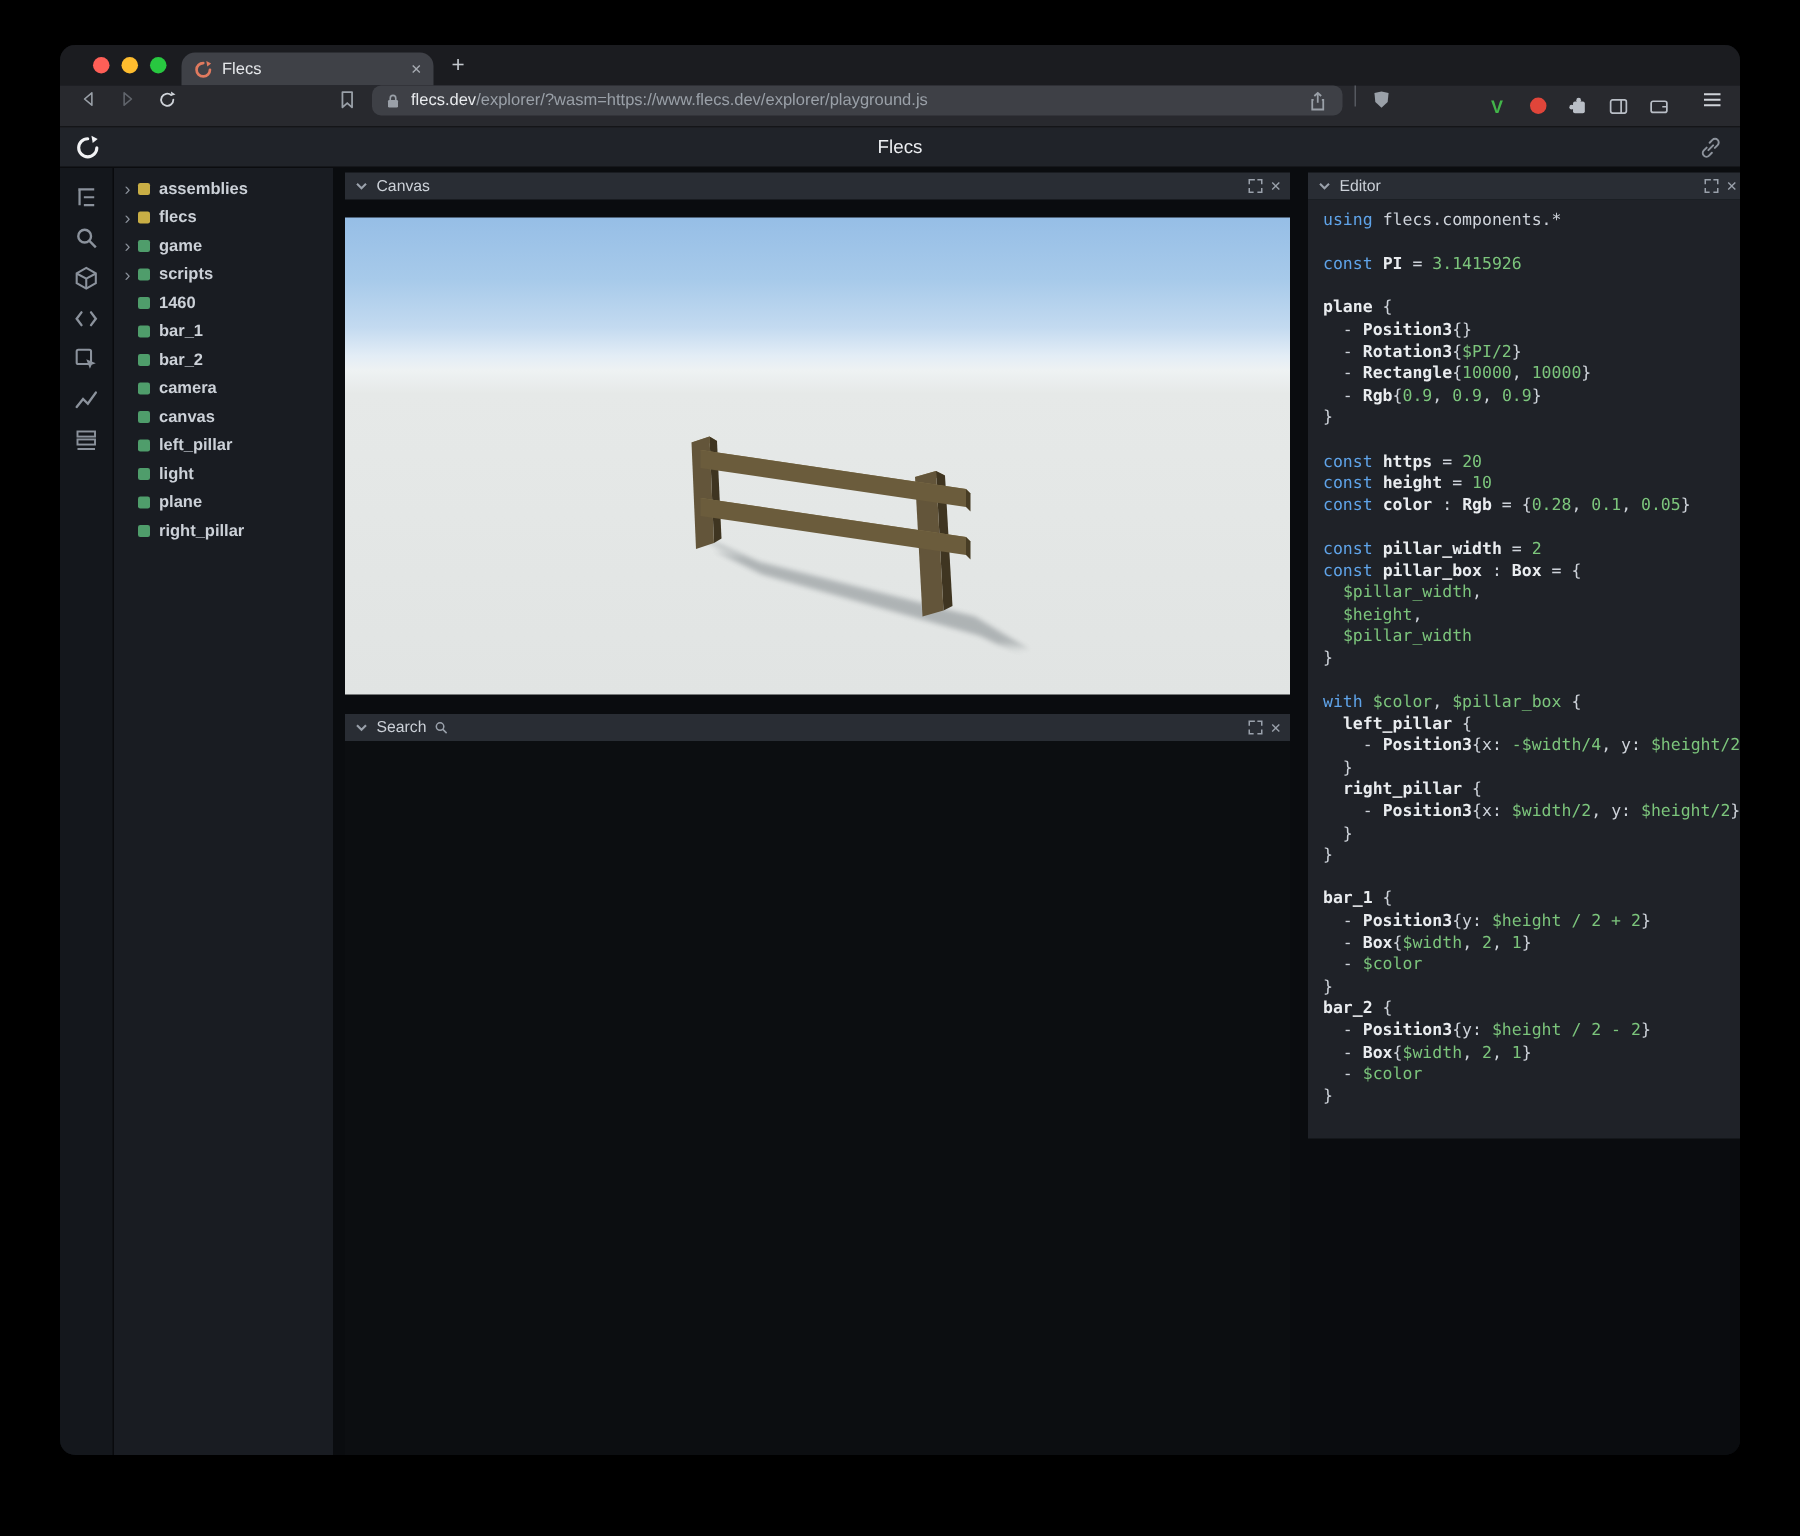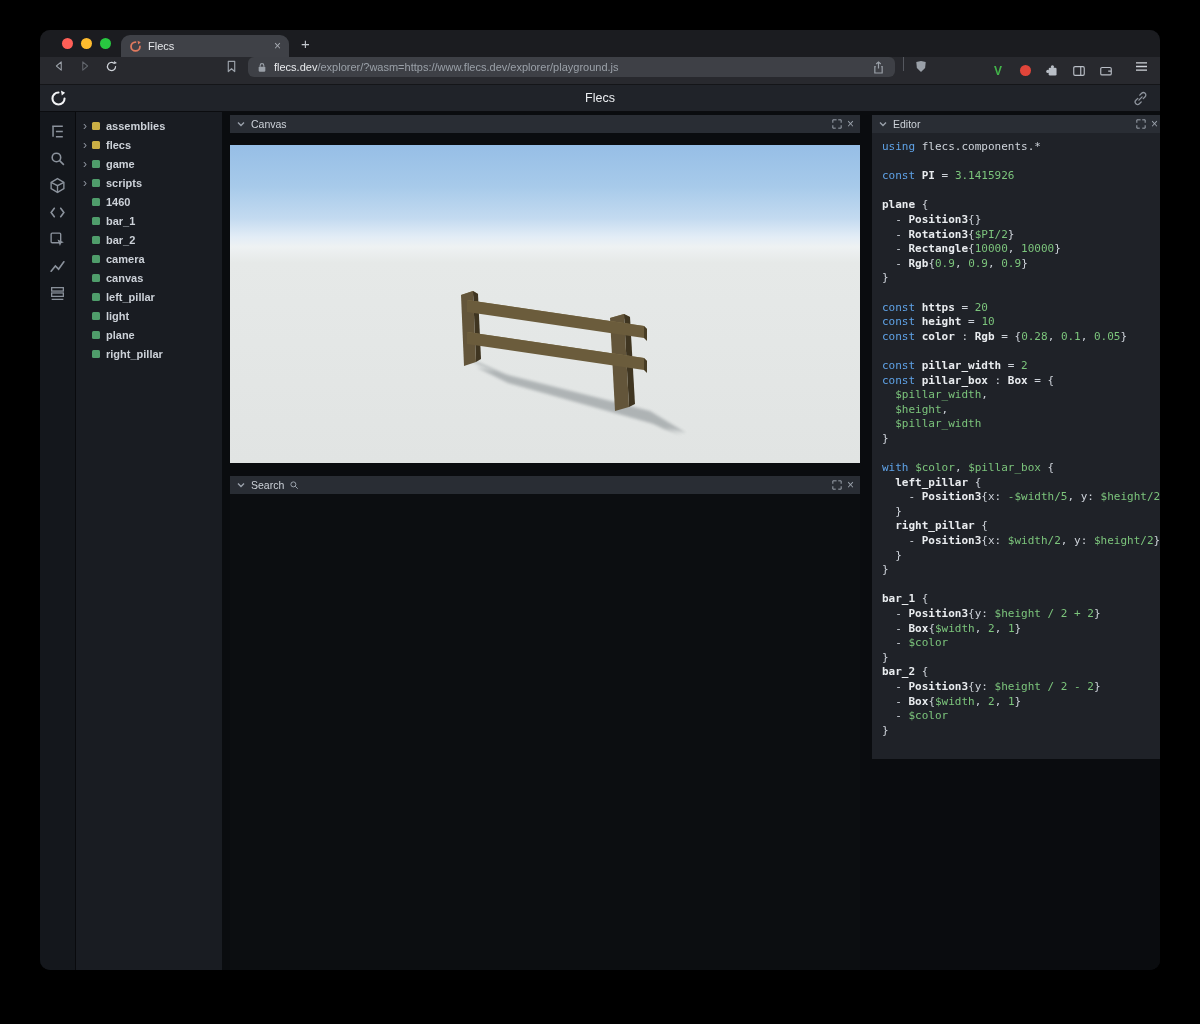--- a/index.html
+++ b/index.html
@@ -432,21 +432,21 @@
             <div class="code-line">&nbsp;</div>
             <div class="code-line"><span class="tok-k">const </span><span class="tok-b">pillar_width</span><span class="tok-p"> = </span><span class="tok-g">2</span></div>
             <div class="code-line"><span class="tok-k">const </span><span class="tok-b">pillar_box</span><span class="tok-p"> : </span><span class="tok-b">Box</span><span class="tok-p"> = {</span></div>
             <div class="code-line"><span class="tok-p">  </span><span class="tok-g">$pillar_width</span><span class="tok-p">,</span></div>
             <div class="code-line"><span class="tok-p">  </span><span class="tok-g">$height</span><span class="tok-p">,</span></div>
             <div class="code-line"><span class="tok-p">  </span><span class="tok-g">$pillar_width</span></div>
             <div class="code-line"><span class="tok-p">}</span></div>
             <div class="code-line">&nbsp;</div>
             <div class="code-line"><span class="tok-k">with </span><span class="tok-g">$color</span><span class="tok-p">, </span><span class="tok-g">$pillar_box</span><span class="tok-p"> {</span></div>
             <div class="code-line"><span class="tok-p">  </span><span class="tok-b">left_pillar</span><span class="tok-p"> {</span></div>
-            <div class="code-line"><span class="tok-p">    - </span><span class="tok-b">Position3</span><span class="tok-p">{x: </span><span class="tok-g">-$width/5</span><span class="tok-p">, y: </span><span class="tok-g">$height/2</span><span class="tok-p">}</span></div>
+            <div class="code-line"><span class="tok-p">    - </span><span class="tok-b">Position3</span><span class="tok-p">{x: </span><span class="tok-g">-$width/4</span><span class="tok-p">, y: </span><span class="tok-g">$height/2</span><span class="tok-p">}</span></div>
             <div class="code-line"><span class="tok-p">  }</span></div>
             <div class="code-line"><span class="tok-p">  </span><span class="tok-b">right_pillar</span><span class="tok-p"> {</span></div>
             <div class="code-line"><span class="tok-p">    - </span><span class="tok-b">Position3</span><span class="tok-p">{x: </span><span class="tok-g">$width/2</span><span class="tok-p">, y: </span><span class="tok-g">$height/2</span><span class="tok-p">}</span></div>
             <div class="code-line"><span class="tok-p">  }</span></div>
             <div class="code-line"><span class="tok-p">}</span></div>
             <div class="code-line">&nbsp;</div>
             <div class="code-line"><span class="tok-b">bar_1</span><span class="tok-p"> {</span></div>
             <div class="code-line"><span class="tok-p">  - </span><span class="tok-b">Position3</span><span class="tok-p">{y: </span><span class="tok-g">$height / 2 + 2</span><span class="tok-p">}</span></div>
             <div class="code-line"><span class="tok-p">  - </span><span class="tok-b">Box</span><span class="tok-p">{</span><span class="tok-g">$width</span><span class="tok-p">, </span><span class="tok-g">2</span><span class="tok-p">, </span><span class="tok-g">1</span><span class="tok-p">}</span></div>
             <div class="code-line"><span class="tok-p">  - </span><span class="tok-g">$color</span></div>

